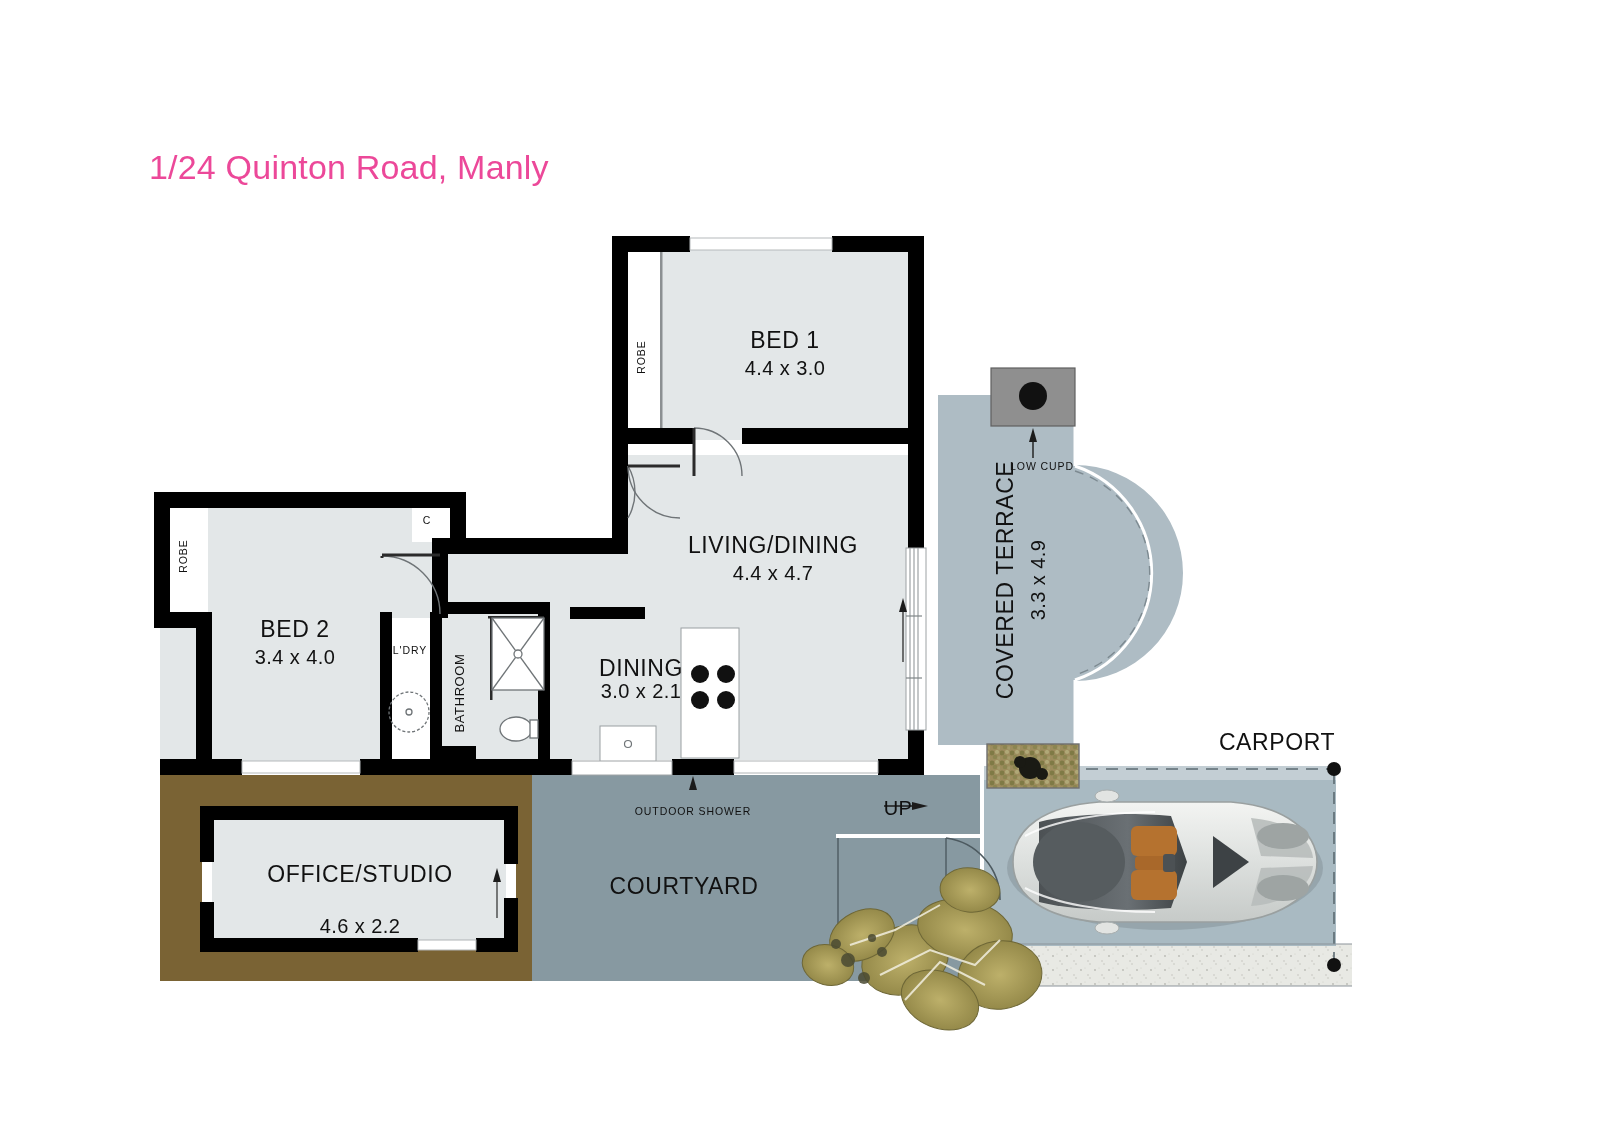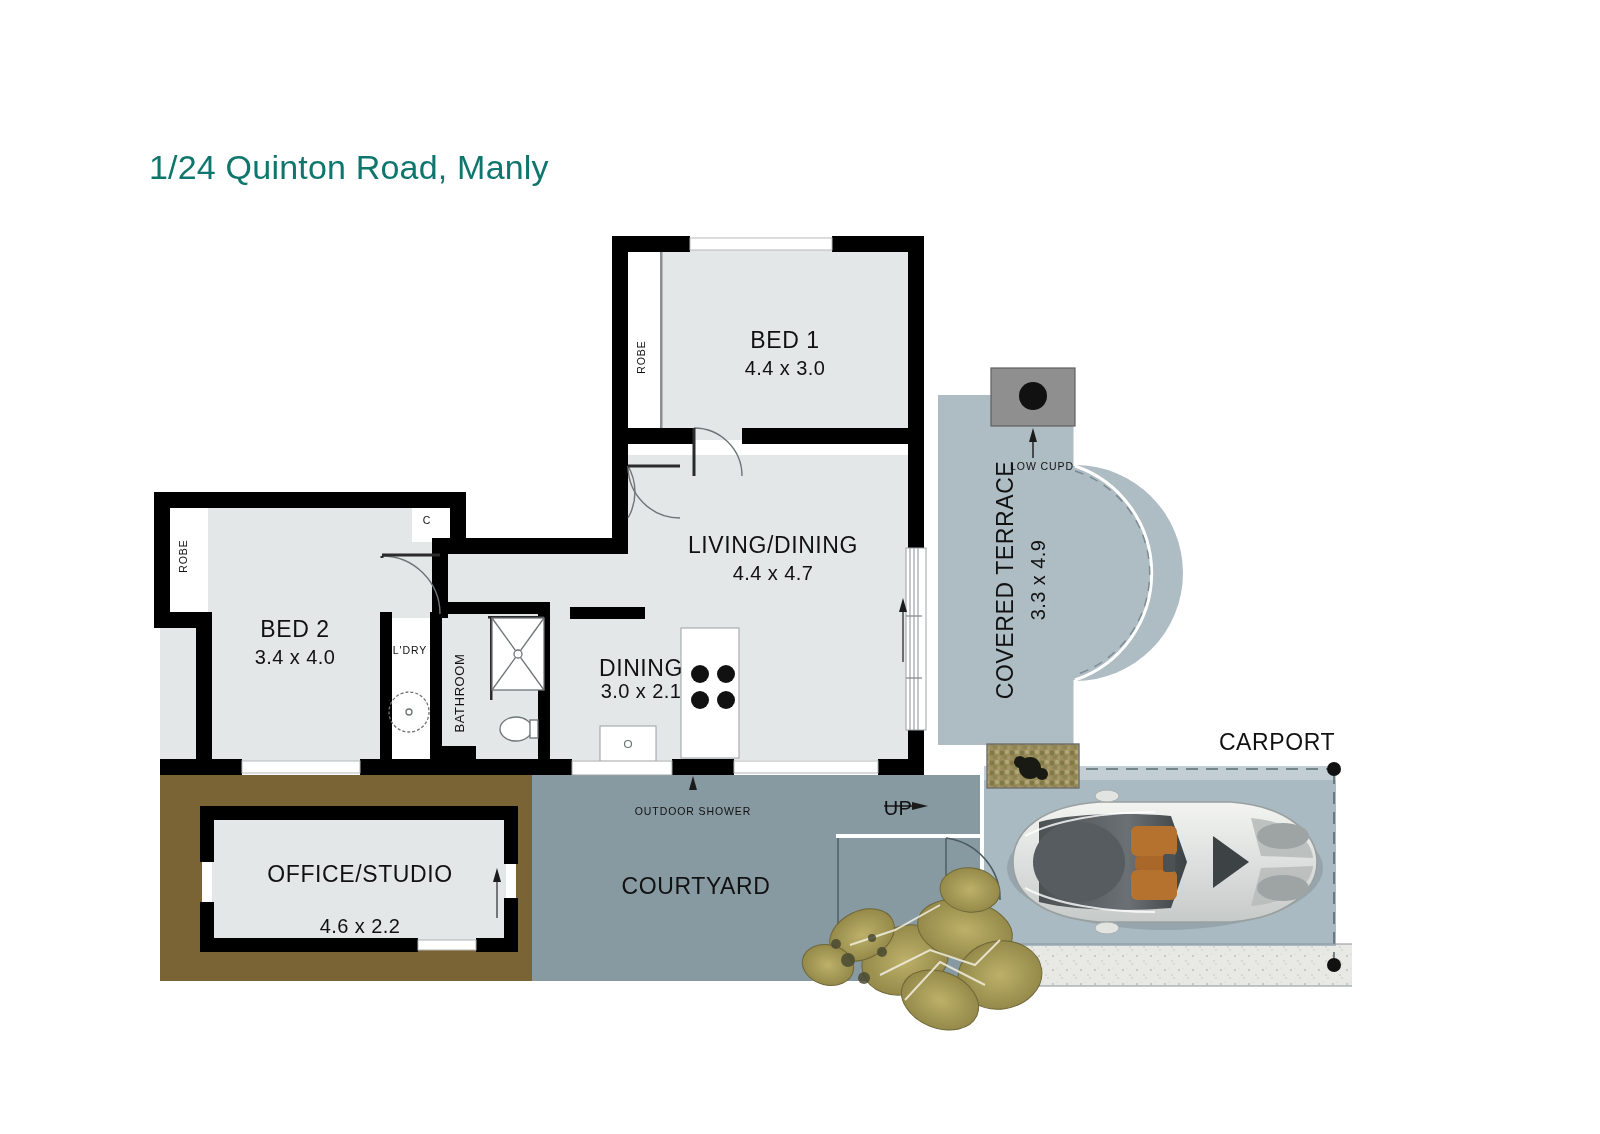--- a/index.html
+++ b/index.html
@@ -19,21 +19,21 @@
     left: 0; top: 0;
     width: 1600px;
     height: 1134px;
   }
   #title {
     position: absolute;
     left: 149px;
     top: 148px;
     font-size: 34px;
     font-weight: 400;
-    color: #0f766e;
+    color: #ec4899;
     letter-spacing: 0.2px;
     white-space: nowrap;
   }
   
   .lbl {
     position: absolute;
     color: #111;
     white-space: nowrap;
     text-align: center;
     font-family: "Liberation Sans", sans-serif;
@@ -398,21 +398,21 @@
 
 <div class="lbl room-name centered" style="left:295px; top:629px;">BED 2</div>
 <div class="lbl room-dim centered" style="left:295px; top:657px;">3.4 x 4.0</div>
 
 <div class="lbl room-name centered" style="left:360px; top:874px;">OFFICE/STUDIO</div>
 <div class="lbl room-dim centered" style="left:360px; top:890px;margin-top:36px;">4.6 x 2.2</div>
 
 <div class="lbl room-name centered vert" style="left:1005px; top:580px;">COVERED TERRACE</div>
 <div class="lbl room-dim centered vert" style="left:1038px; top:580px;">3.3 x 4.9</div>
 
-<div class="lbl room-name centered" style="left:684px; top:886px;margin-left:12px;">COURTYARD</div>
+<div class="lbl room-name centered" style="left:684px; top:886px;">COURTYARD</div>
 
 <div class="lbl tiny centered vert" style="left:641px; top:357px;">ROBE</div>
 <div class="lbl tiny centered vert" style="left:183px; top:556px;">ROBE</div>
 <div class="lbl tiny centered" style="left:427px; top:520px;">C</div>
 <div class="lbl tiny centered" style="left:410px; top:650px;">L'DRY</div>
 <div class="lbl small-cap centered vert" style="left:459px; top:693px;">BATHROOM</div>
 <div class="lbl tiny centered" style="left:1042px; top:466px;">LOW CUPD</div>
 <div class="lbl tiny centered" style="left:693px; top:802px;margin-top:9px;">OUTDOOR SHOWER</div>
 <div class="lbl room-dim centered" style="left:898px; top:808px;">UP</div>
 <div class="lbl room-name centered" style="left:1277px; top:742px;">CARPORT</div>

